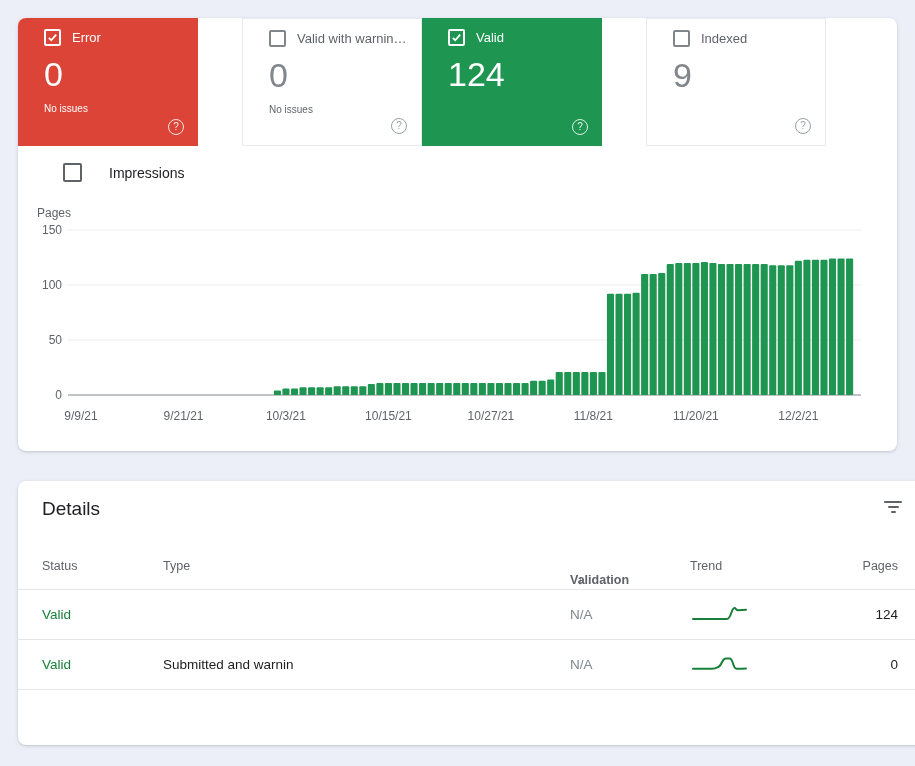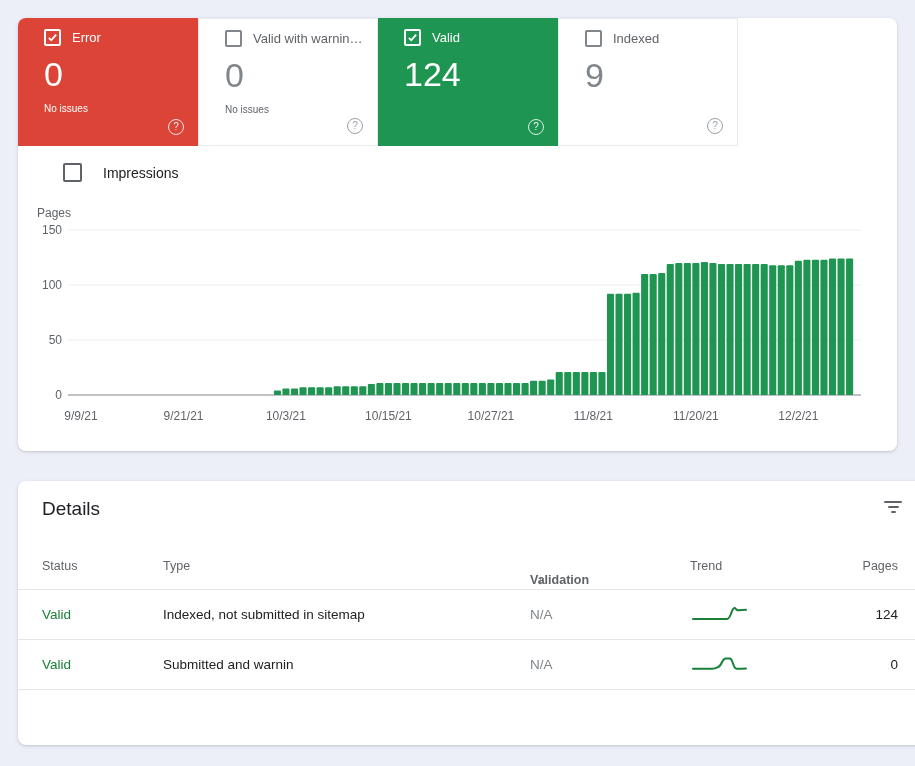--- a/index.html
+++ b/index.html
@@ -15,58 +15,58 @@
     box-shadow:0 1px 2px rgba(60,64,67,.15),0 1px 4px rgba(60,64,67,.10);
   }
   #chart-card{left:18px;top:18px;width:879px;height:433px;}
   #details-card{left:18px;top:481px;width:879px;height:264px;padding-left:28px;}
 
   
   .tiles{display:flex;height:128px;}
   .tile{width:180px;box-sizing:border-box;position:relative;padding:11px 0 0 26px;flex:none;}
   .tile.red{background:#DB4437;color:#fff;border-top-left-radius:8px;}
   .tile.green{background:#1E9550;color:#fff;}
-  .tile.white{border:1px solid #E8EAED;color:#5F6368;}
+  .tile.white{border:1px solid #E8EAED;color:#5F6368;margin-left:44px;}
   .tile-head{display:flex;align-items:center;gap:11px;font-size:13px;}
   .tile-head .lbl{white-space:nowrap;overflow:hidden;max-width:128px;}
   .cb{width:13px;height:13px;border:2px solid #80868B;border-radius:2px;flex:none;
       display:flex;align-items:center;justify-content:center;background:transparent;}
   .tile.red .cb,.tile.green .cb{border-color:#fff;}
   .cb svg{display:block;}
   .tile-value{font-size:34px;line-height:34px;margin-top:11px;font-weight:400;}
   .tile.white .tile-value{color:#80868B;}
   .tile-sub{font-size:10px;margin-top:12px;}
   .help{
     position:absolute;right:14px;bottom:11px;width:14px;height:14px;
     border:1.5px solid #9AA0A6;border-radius:50%;color:#9AA0A6;
     font-size:10px;display:flex;align-items:center;justify-content:center;line-height:1;
   }
   .tile.red .help,.tile.green .help{border-color:rgba(255,255,255,.85);color:rgba(255,255,255,.92);}
 
   
-  .impressions{position:absolute;left:18px;top:145px;display:flex;align-items:center;gap:21px;padding-left:27px;}
+  .impressions{position:absolute;left:18px;top:145px;display:flex;align-items:center;gap:27px;padding-left:27px;}
   .imp-cb{width:15px;height:15px;border:2px solid #5F6368;border-radius:2px;background:#fff;}
   .imp-label{font-size:14px;color:#202124;}
 
   
   .pages-label{position:absolute;left:19px;top:188px;font-size:12px;color:#5F6368;}
   #pages-chart{position:absolute;left:0;top:198px;}
   #pages-chart text{font-size:12px;fill:#5F6368;font-family:"Liberation Sans",sans-serif;}
 
   
   .details-title{position:absolute;left:24px;top:17px;font-size:19px;color:#202124;}
   .filter-icon{position:absolute;right:23px;top:20px;width:18px;cursor:pointer;}
   .filter-icon div{height:2px;background:#5F6368;margin:0 auto 3px auto;border-radius:1px;}
   .filter-icon .b1{width:18px;}.filter-icon .b2{width:11px;}.filter-icon .b3{width:5px;}
 
   .thead{position:absolute;left:0;right:0;top:64px;height:44px;border-bottom:1px solid #E4E6E9;}
   .thead span{position:absolute;top:14px;font-size:12.5px;color:#5F6368;}
   .col-status{left:24px;}
   .col-type{left:145px;}
-  .col-validation{left:512px;color:#202124 !important;font-weight:700;}
+  .col-validation{left:552px;color:#202124 !important;font-weight:700;}
   .col-trend{left:672px;}
   .col-pages{right:27px;text-align:right;}
   .sort-arrow{font-size:14px;font-weight:400;margin-left:7px;color:#202124;}
 
   .trow{position:absolute;left:0;right:0;height:50px;border-bottom:1px solid #E4E6E9;}
   .trow span{position:absolute;top:50%;transform:translateY(-50%);font-size:13.5px;color:#202124;}
   .trow .col-status{color:#188038 !important;}
   .trow .col-validation{color:#80868B !important;font-weight:400;}
   .trend-svg{position:absolute;left:672px;top:13px;}
   #row-0{top:108px;} #row-1{top:158px;}
@@ -249,21 +249,20 @@
     <span class="col-validation">
         <span>Validation</span>
         <span class="sort-arrow">↓</span>
       </span>
     <span class="col-trend">Trend</span>
     <span class="col-pages">Pages</span>
   </div>
 
   <div class="trow" id="row-0">
     <span class="col-status">Valid</span>
-    <span class="col-type">Indexed, not submitted in sitemap</span>
     <span class="col-validation">N/A</span>
     <svg class="trend-svg" width="64" height="24">
         <path d="M3 17 H37 C41 17 41 7.5 44 6.2 C46 5.3 46 9 48.5 8.2 L56 7.8" fill="none" stroke="#188038" stroke-width="2" stroke-linecap="round" stroke-linejoin="round"></path>
       </svg>
     <span class="col-pages">124</span>
   </div>
 
   <div class="trow" id="row-1">
     <span class="col-status">Valid</span>
     <span class="col-type">Submitted and warnin</span>

